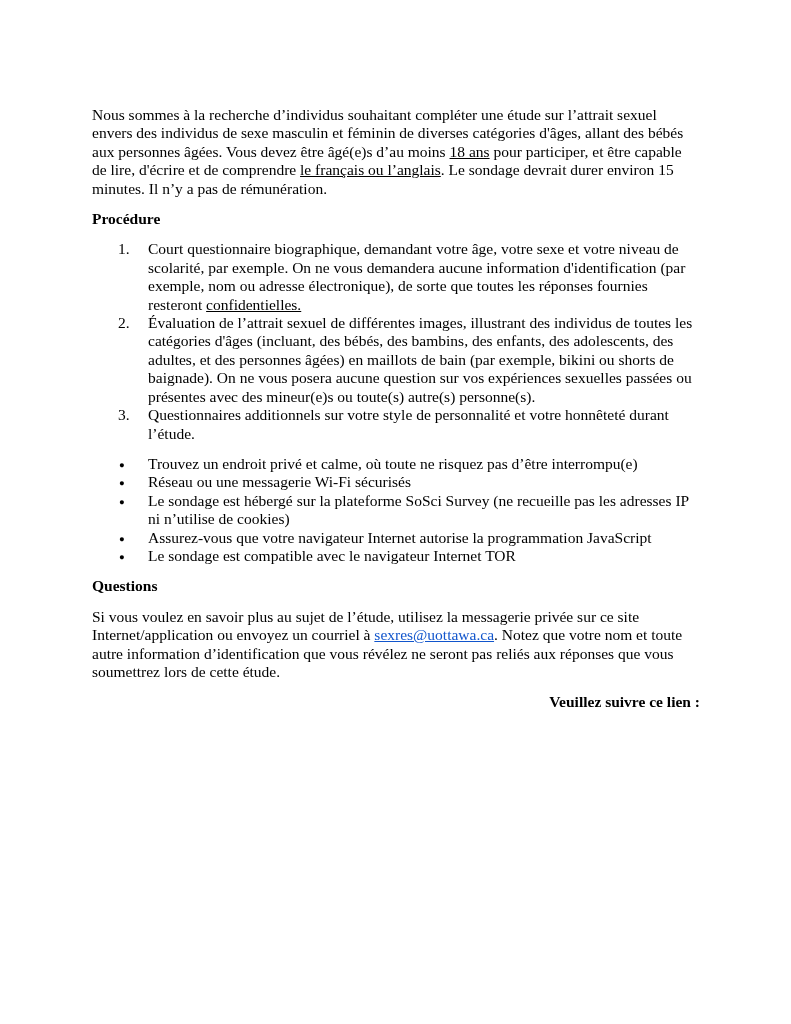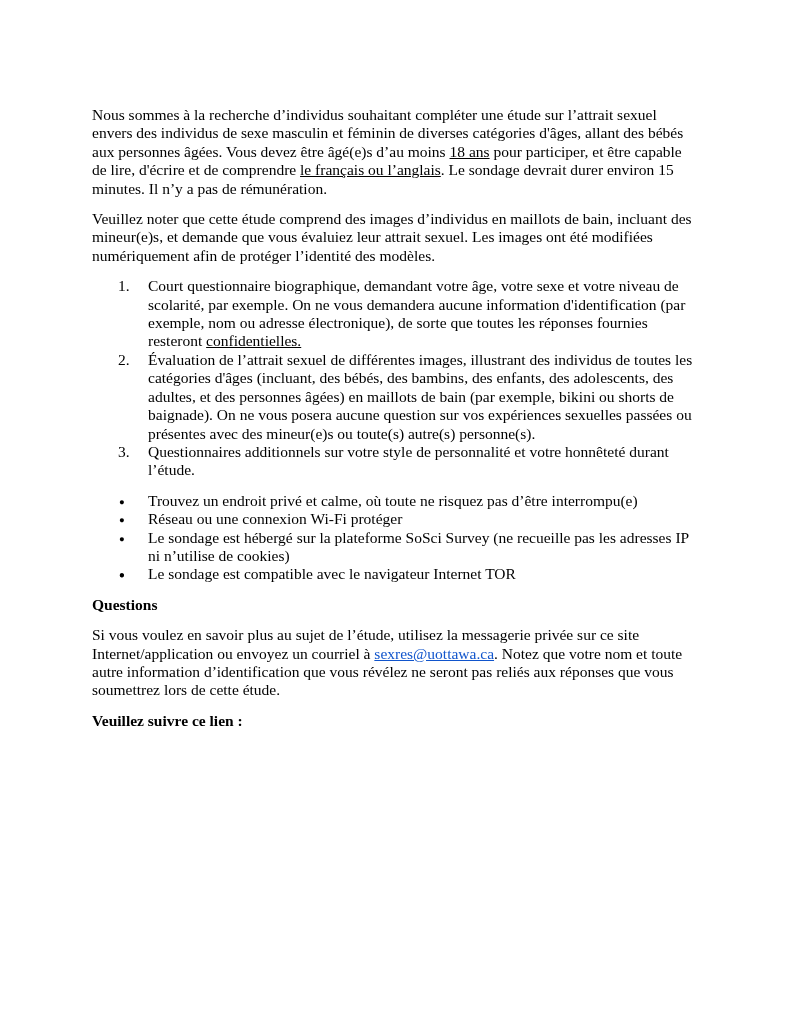--- a/index.html
+++ b/index.html
@@ -26,36 +26,36 @@
   .li { position: relative; padding-left: 56px; }
   .li .num { position: absolute; left: 26px; top: 0; }
   .li .bullet-glyph {
     position: absolute;
     left: 27px;
     top: 1px;
     font-size: 9.5px;
     line-height: 18.4px;
   }
   .u { text-decoration: underline; }
-  .center { text-align: left; }
+  .center { text-align: right; }
   .bold { font-weight: bold; }
   a.doclink { text-decoration: underline; cursor: pointer; }
 </style>
 </head>
 <body>
 
 <div class="page">
   <div class="content">
 
     <p class="block">
       <span>Nous sommes à la recherche d’individus souhaitant compléter une étude sur l’attrait sexuel envers des individus de sexe masculin et féminin de diverses catégories d'âges, allant des bébés aux personnes âgées. Vous devez être âgé(e)s d’au moins </span><span class="u">18 ans</span><span> pour participer, et être capable de lire, d'écrire et de comprendre </span><span class="u">le français ou l’anglais</span><span>. Le sondage devrait durer environ 15 minutes. Il n’y a pas de rémunération.</span>
     </p>
 
+    <div class="heading">Procédure</div>
 
-    <p class="block">Veuillez noter que cette étude comprend des images d’individus en maillots de bain, incluant des mineur(e)s, et demande que vous évaluiez leur attrait sexuel. Les images ont été modifiées numériquement afin de protéger l’identité des modèles.</p>
 
     <div class="list">
       <div class="li">
         <span class="num">1.</span>
         <span>Court questionnaire biographique, demandant votre âge, votre sexe et votre niveau de scolarité, par exemple. On ne vous demandera aucune information d'identification (par exemple, nom ou adresse électronique), de sorte que toutes les réponses fournies resteront </span><span class="u">confidentielles.</span>
       </div>
       <div class="li">
         <span class="num">2.</span>
         <span>Évaluation de l’attrait sexuel de différentes images, illustrant des individus de toutes les catégories d'âges (incluant, des bébés, des bambins, des enfants, des adolescents, des adultes, et des personnes âgées) en maillots de bain (par exemple, bikini ou shorts de baignade). On ne vous posera aucune question sur vos expériences sexuelles passées ou présentes avec des mineur(e)s ou toute(s) autre(s) personne(s).</span>
       </div>
@@ -66,28 +66,29 @@
     </div>
 
 
     <div class="list">
       <div class="li">
         <span class="bullet-glyph">●</span>
         <span>Trouvez un endroit privé et calme, où toute ne risquez pas d’être interrompu(e)</span>
       </div>
       <div class="li">
         <span class="bullet-glyph">●</span>
-        <span>Réseau ou une connexion Wi-Fi protéger</span>
+        <span>Réseau ou une messagerie Wi-Fi sécurisés</span>
       </div>
       <div class="li">
         <span class="bullet-glyph">●</span>
         <span>Le sondage est hébergé sur la plateforme SoSci Survey (ne recueille pas les adresses IP ni n’utilise de cookies)</span>
       </div>
       <div class="li">
         <span class="bullet-glyph">●</span>
+        <span>Assurez-vous que votre navigateur Internet autorise la programmation JavaScript</span>
       </div>
       <div class="li">
         <span class="bullet-glyph">●</span>
         <span>Le sondage est compatible avec le navigateur Internet TOR</span>
       </div>
     </div>
 
     <div class="heading">Questions</div>
 
     <p class="block">

